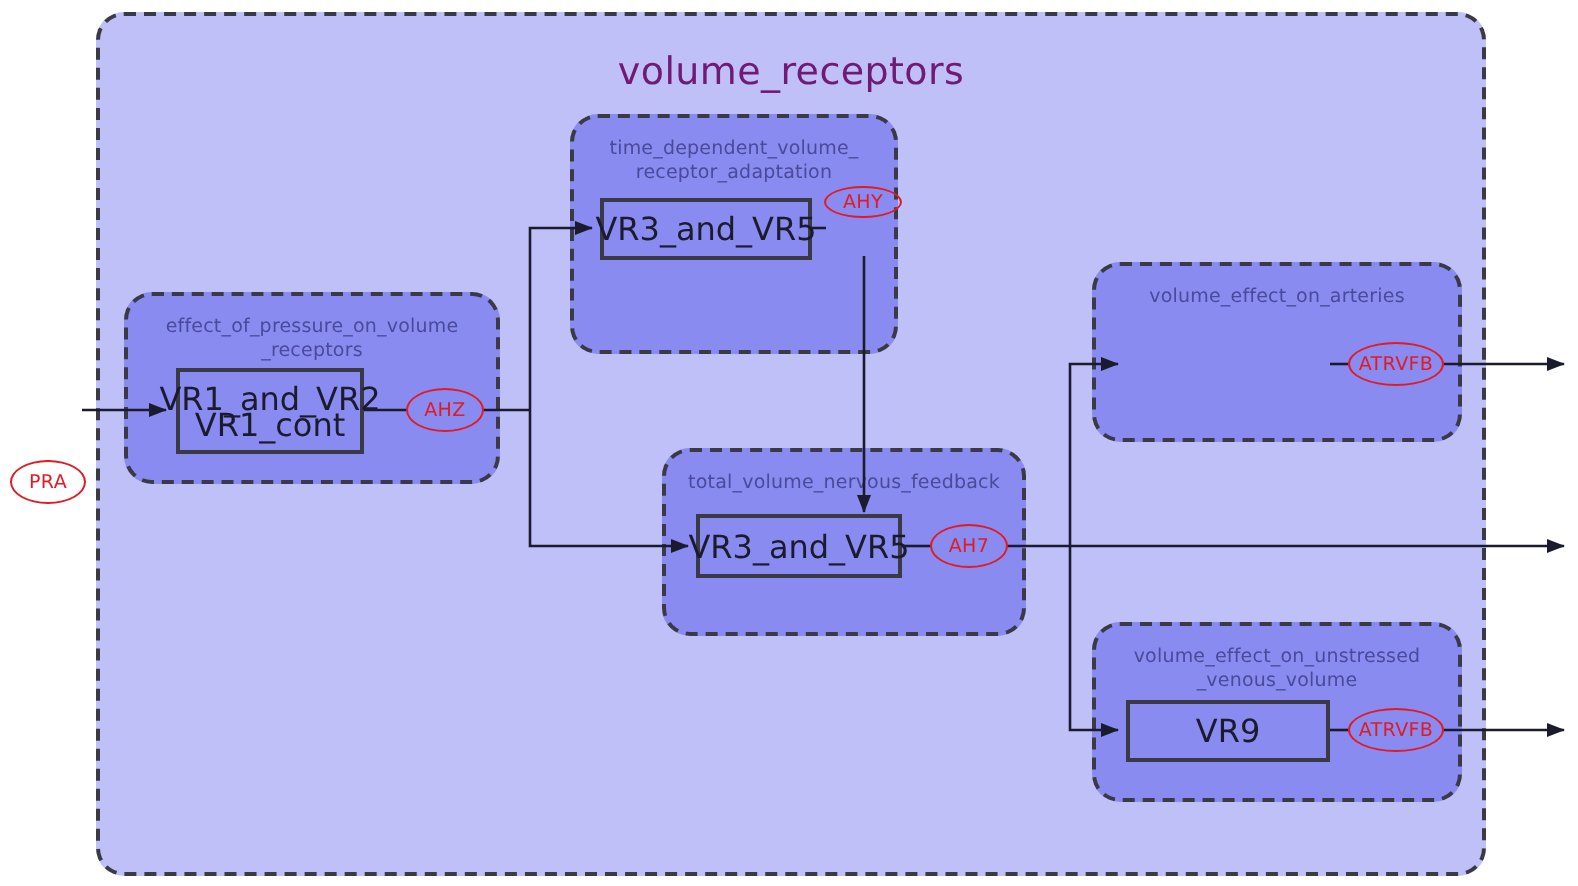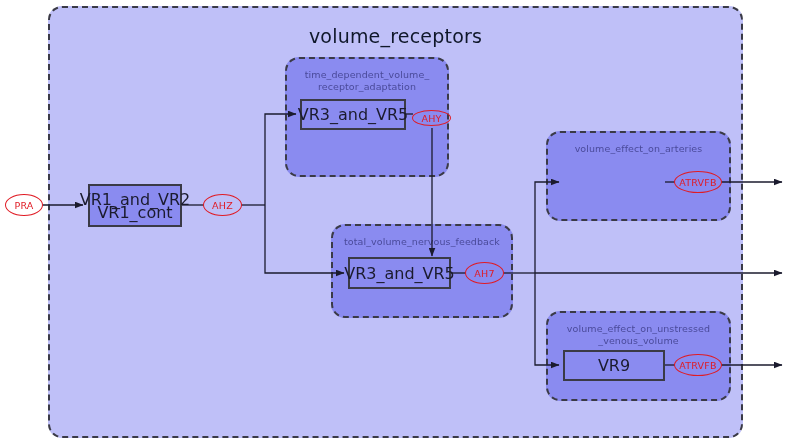--- a/index.html
+++ b/index.html
@@ -35,21 +35,21 @@
     left: 0;
     right: 0;
     text-align: center;
     color: #4a4a9a;
     font-size: 9.5px;
     line-height: 12px;
     white-space: pre-line;
     letter-spacing: 0.1px;
   }
   .outer-title {
-    color: #0f172a;
+    color: #701a75;
     font-size: 19px;
     line-height: 24px;
     letter-spacing: 0.2px;
   }
   
   .proc-box {
     position: absolute;
     box-sizing: border-box;
     background: #8a8bf0;
     border: 2px solid #3a3a46;
@@ -71,40 +71,45 @@
     display: flex;
     align-items: center;
     justify-content: center;
     color: #e01b24;
     font-size: 9.5px;
     letter-spacing: 0.2px;
     background: transparent;
   }
   .var-node.external {
     background: #ffffff;
+    margin-top: 36px;
   }
   
   .edge-layer {
     position: absolute;
     left: 0;
     top: 0;
     width: 789px;
     height: 443px;
     pointer-events: none;
   }
 </style>
 </head>
 <body>
 
 <div id="canvas">
 
   <div class="outer-container" style="left:48px; top:6px; width:695px; height:432px;">
     <div class="container-title outer-title" style="top:16px;">volume_receptors</div>
   </div>
 
+  <div class="sub-container" style="left:62px; top:146px; width:188px; height:96px;">
+    <div class="container-title" style="top:10px;">effect_of_pressure_on_volume
+_receptors</div>
+  </div>
 
   <div class="sub-container" style="left:285px; top:57px; width:164px; height:120px;">
     <div class="container-title" style="top:10px;">time_dependent_volume_
 receptor_adaptation</div>
   </div>
 
   <div class="sub-container" style="left:331px; top:224px; width:182px; height:94px;">
     <div class="container-title" style="top:10px;">total_volume_nervous_feedback</div>
   </div>
 
@@ -166,21 +171,21 @@
 
   <div class="proc-box" style="left:348px; top:257px; width:103px; height:32px;">VR3_and_VR5</div>
 
 
   <div class="proc-box" style="left:563px; top:350px; width:102px; height:31px;">VR9</div>
 
   <div class="var-node external" style="left:5px; top:194px; width:38px; height:22px;">PRA</div>
 
   <div class="var-node" style="left:203px; top:194px; width:39px; height:22px;">AHZ</div>
 
-  <div class="var-node" style="left:412px; top:110px; width:39px; height:16px;">AHY</div>
+  <div class="var-node" style="left:412px; top:93px; width:39px; height:16px;">AHY</div>
 
   <div class="var-node" style="left:465px; top:262px; width:39px; height:22px;">AH7</div>
 
   <div class="var-node" style="left:674px; top:171px; width:48px; height:22px;">ATRVFB</div>
 
   <div class="var-node" style="left:674px; top:354px; width:48px; height:22px;">ATRVFB</div>
 
 </div>
 
 </body></html>

